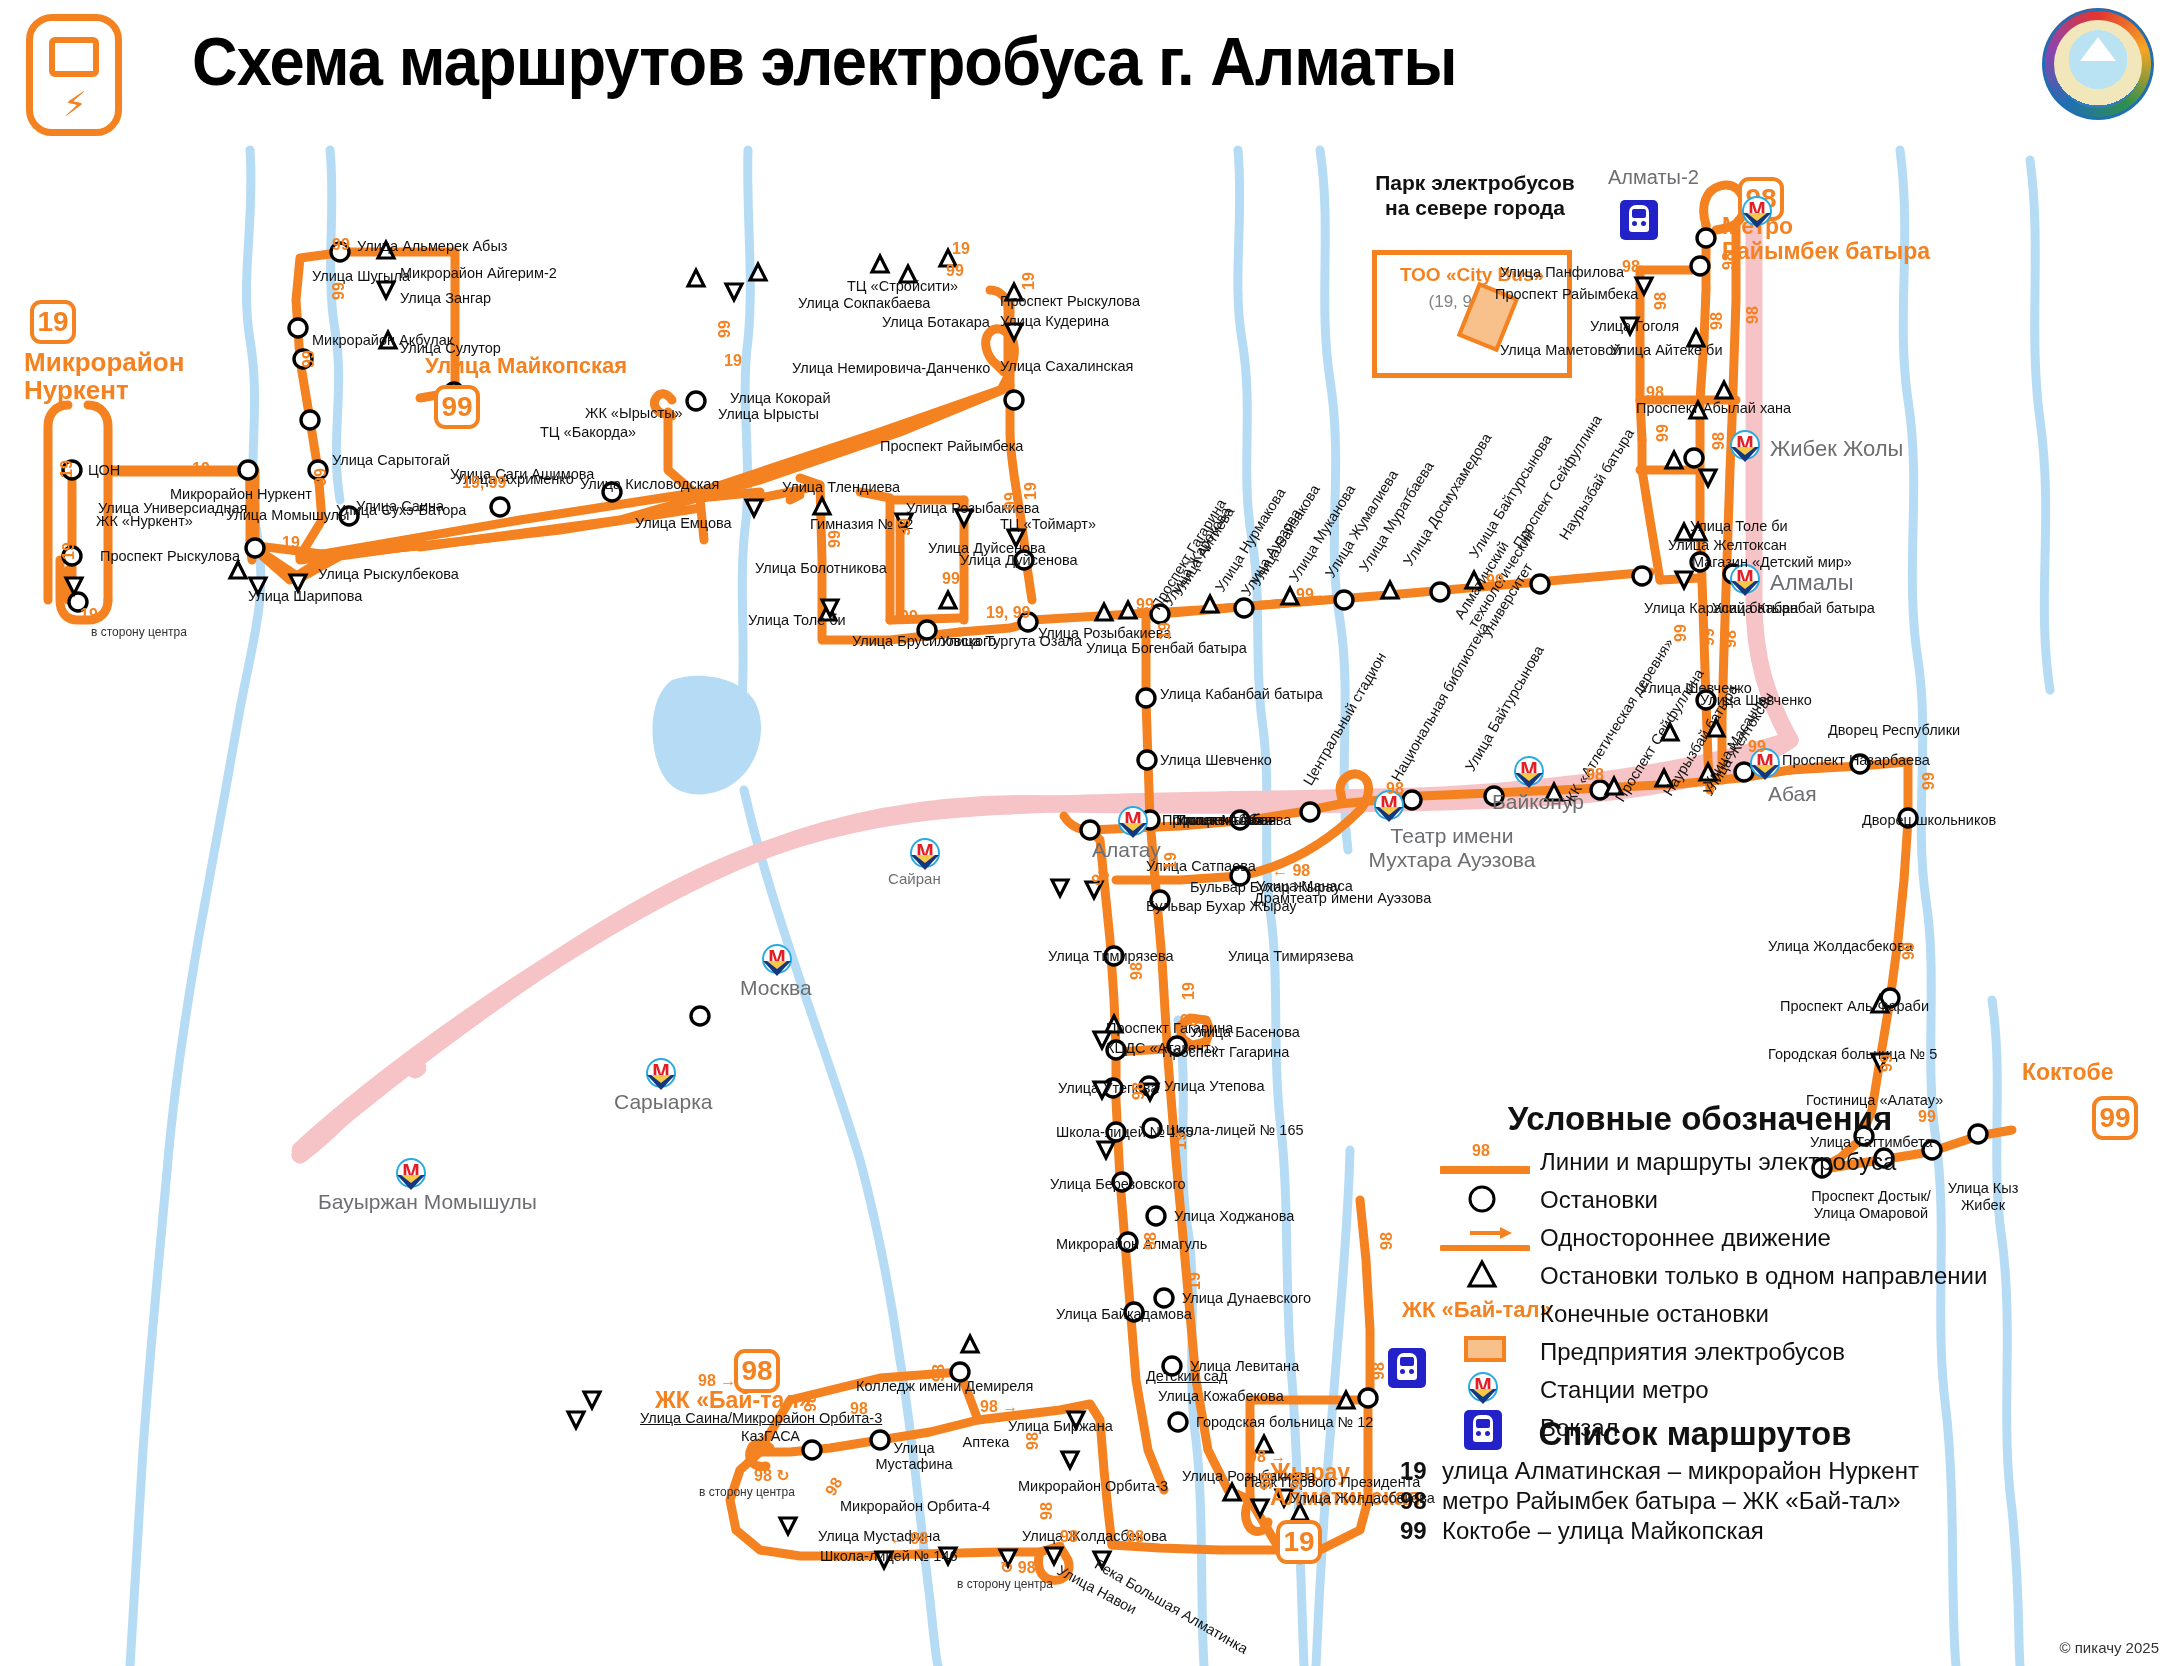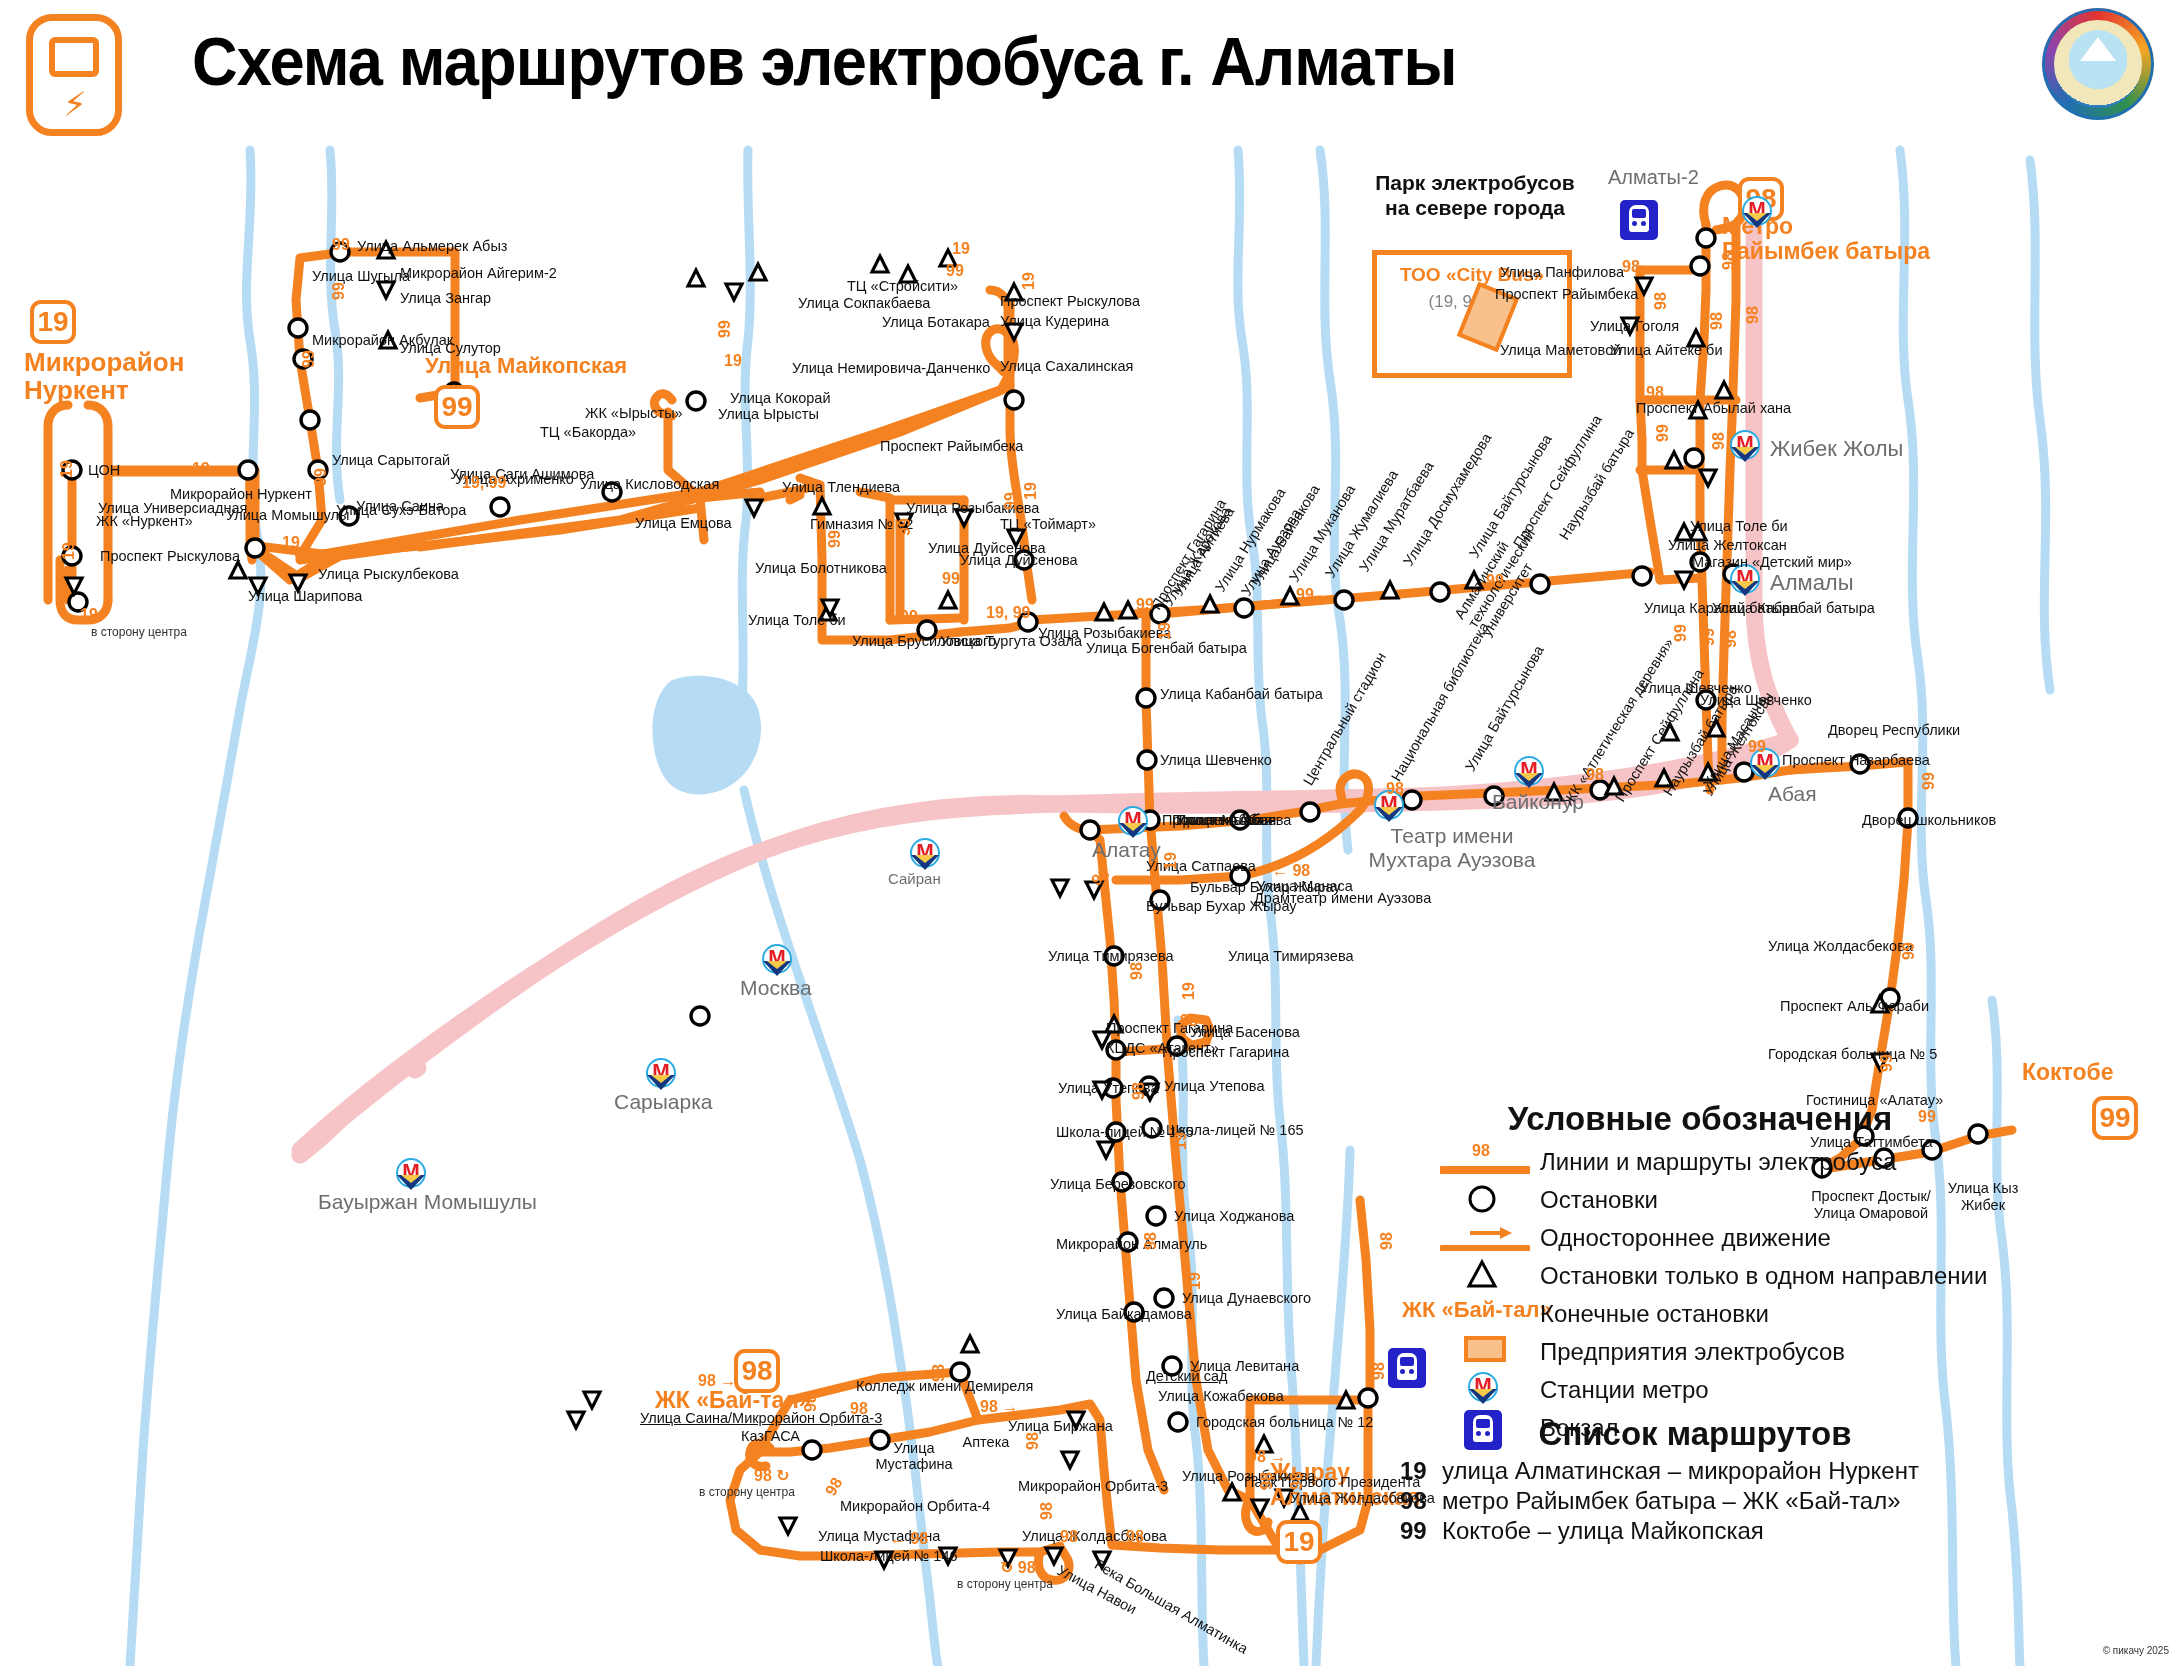--- a/index.html
+++ b/index.html
@@ -94,21 +94,21 @@
             border:5px solid #F58220;box-sizing:border-box;background:#fff;}
   #depot-title{position:absolute;left:1340px;top:170px;width:270px;text-align:center;
             font-size:21px;font-weight:bold;color:#111;line-height:1.2;}
   #depot-name{position:absolute;left:1374px;top:264px;width:196px;text-align:center;
             font-size:19px;font-weight:bold;color:#F58220;}
   #depot-sub{position:absolute;left:1374px;top:292px;width:196px;text-align:center;
             font-size:17px;color:#808285;}
   #depot-shape{position:absolute;left:1466px;top:288px;width:44px;height:58px;background:#F8C08A;
             border:4px solid #F58220;box-sizing:border-box;transform:rotate(22deg);}
 
-  #copyright{position:absolute;right:8px;bottom:10px;font-size:10px;color:#333;}
+  #copyright{position:absolute;right:18px;bottom:10px;font-size:15px;color:#333;}
 </style>
 </head>
 <body>
 
 <div id="map">
 
   <div id="header">
     <div id="bus-logo">
       <div class="win"></div>
         <div class="bolt">⚡</div>

